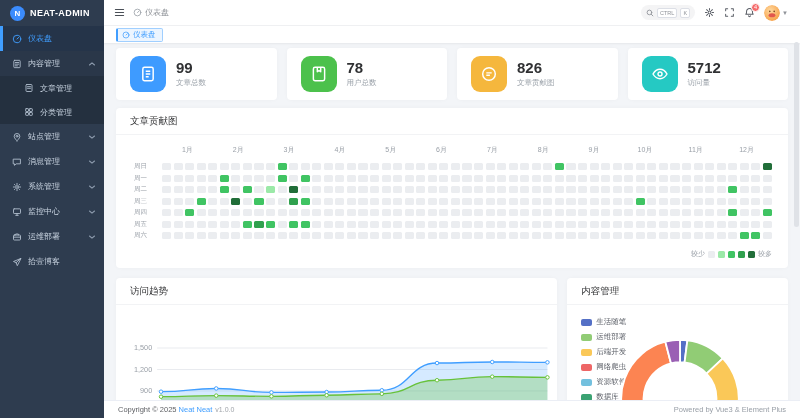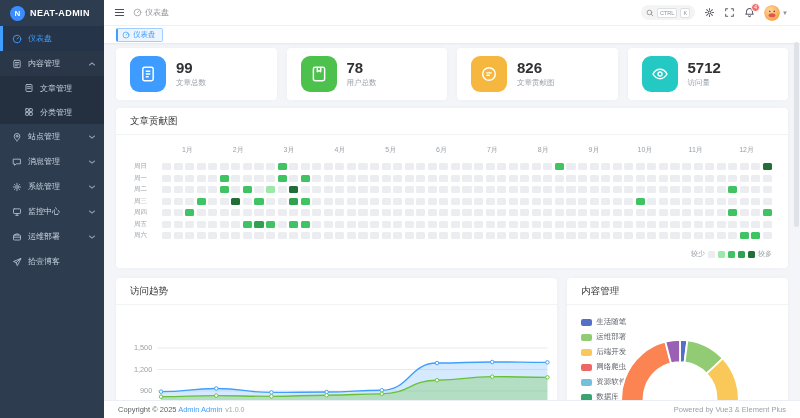--- a/index.html
+++ b/index.html
@@ -891,21 +891,21 @@
                 <path d="M89.3,35.0 A63,63 0 0 1 105.0,33.0 L105.0,57.0 A39,39 0 0 0 95.3,58.2 Z" fill="#9a60b4" stroke="#fff" stroke-width="2"></path>
               </svg>
           </div>
         </section>
       </div>
 
     </div>
 
     <footer class="footer">
       <span class="f-left">
-        <span>Copyright © 2025 </span><a>Admin Admin</a><span class="f-ver">v1.0.0</span>
+        <span>Copyright © 2025 </span><a>Neat Neat</a><span class="f-ver">v1.0.0</span>
       </span>
       <span class="f-right">Powered by Vue3 &amp; Element Plus</span>
     </footer>
 
     <div class="scrollbar">
       <div class="scroll-thumb"></div>
     </div>
   </div>
 </div>
 

